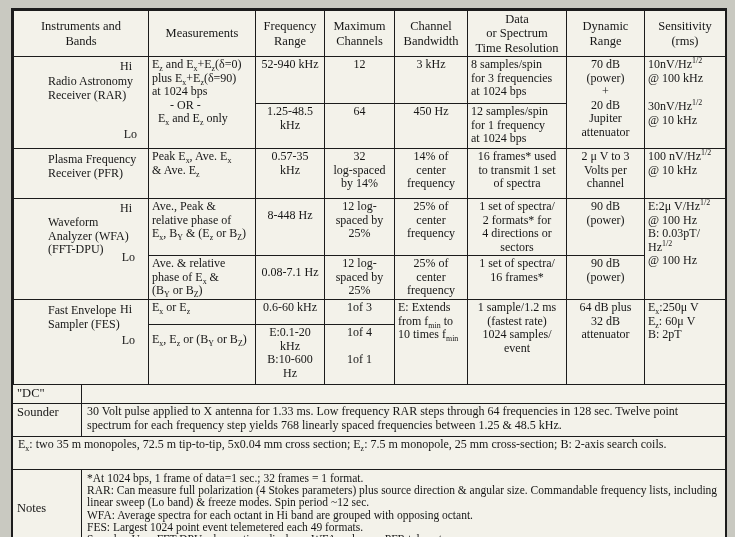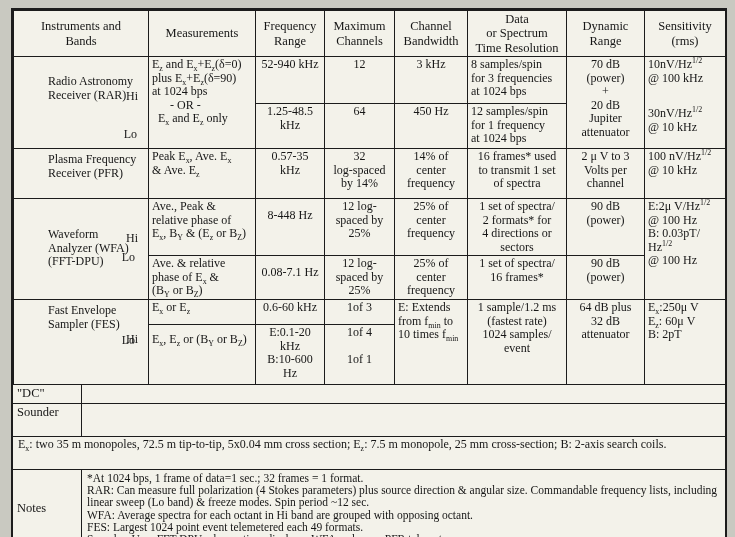--- a/index.html
+++ b/index.html
@@ -24,28 +24,28 @@
   }
   .main th{text-align:center;vertical-align:middle;font-size:12.5px;line-height:1.15;}
   .c{text-align:center;}
   .vm{vertical-align:middle;}
   .db{border-bottom:1px dashed #1c1c1c;}
   .dt{border-top:1px dashed #1c1c1c;}
   .inst{position:relative;}
   .iname{padding-left:3px;margin-left:28px;}
   .pt-rar{padding-top:17px;}
   .pt-pfr{padding-top:3px;}
-  .pt-wfa{padding-top:28px;}
+  .pt-wfa{padding-top:16px;}
   .pt-fes{padding-top:3px;}
   .band{position:absolute;font-size:12px;}
-  .band.hi{top:3px;right:10px;margin-top:30px;}
+  .band.hi{top:3px;right:16px;}
   .rar-lo{bottom:7px;right:11px;}
   .wfa-lo{top:52px;right:13px;}
   .fes-lo{top:34px;right:13px;}
-  .gap{margin-top:22px;}
+  .gap{margin-top:15px;}
   sub{font-size:0.66em;line-height:0;}
   sup{font-size:0.66em;line-height:0;}
   
   .frow{display:flex;border-bottom:1px solid #1c1c1c;font-size:12px;line-height:1.15;}
   .frow:last-child{border-bottom:none;}
   .flabel{width:62px;flex:none;border-right:1px solid #1c1c1c;padding:1px 2px 1px 4px;font-size:12.5px;}
   .ftext{flex:1;padding:1px 5px 1px 5px;}
   .frow.notes .flabel{display:flex;align-items:center;}
   .frow.notes .ftext{font-size:11.5px;line-height:1.06;padding-top:2px;}
 </style>
@@ -158,20 +158,21 @@
       <td class="c dt">1of 4<br><br>1of 1</td>
     </tr>
   </tbody>
     </table>
 
   <div class="frow" style="min-height:18px">
     <div class="flabel">"DC"</div>
   </div>
   <div class="frow" style="min-height:32px">
     <div class="flabel">Sounder</div>
+    <div class="ftext">30 Volt pulse applied to X antenna for 1.33 ms. Low frequency RAR steps through 64 frequencies in 128 sec. Twelve point spectrum for each frequency step yields 768 linearly spaced frequencies between 1.25 &amp; 48.5 kHz.</div>
   </div>
   <div class="frow" style="min-height:32px">
     <div class="ftext">E<sub>x</sub>: two 35 m monopoles, 72.5 m tip-to-tip, 5x0.04 mm cross section; E<sub>z</sub>: 7.5 m monopole, 25 mm cross-section; B: 2-axis search coils.</div>
   </div>
   <div class="frow notes" style="min-height:74px">
     <div class="flabel">Notes</div>
     <div class="ftext">
       <div>*At 1024 bps, 1 frame of data=1 sec.; 32 frames = 1 format.</div>
       <div>RAR: Can measure full polarization (4 Stokes parameters) plus source direction &amp; angular size. Commandable frequency lists, including linear sweep (Lo band) &amp; freeze modes. Spin period ~12 sec.</div>
       <div>WFA: Average spectra for each octant in Hi band are grouped with opposing octant.</div>

